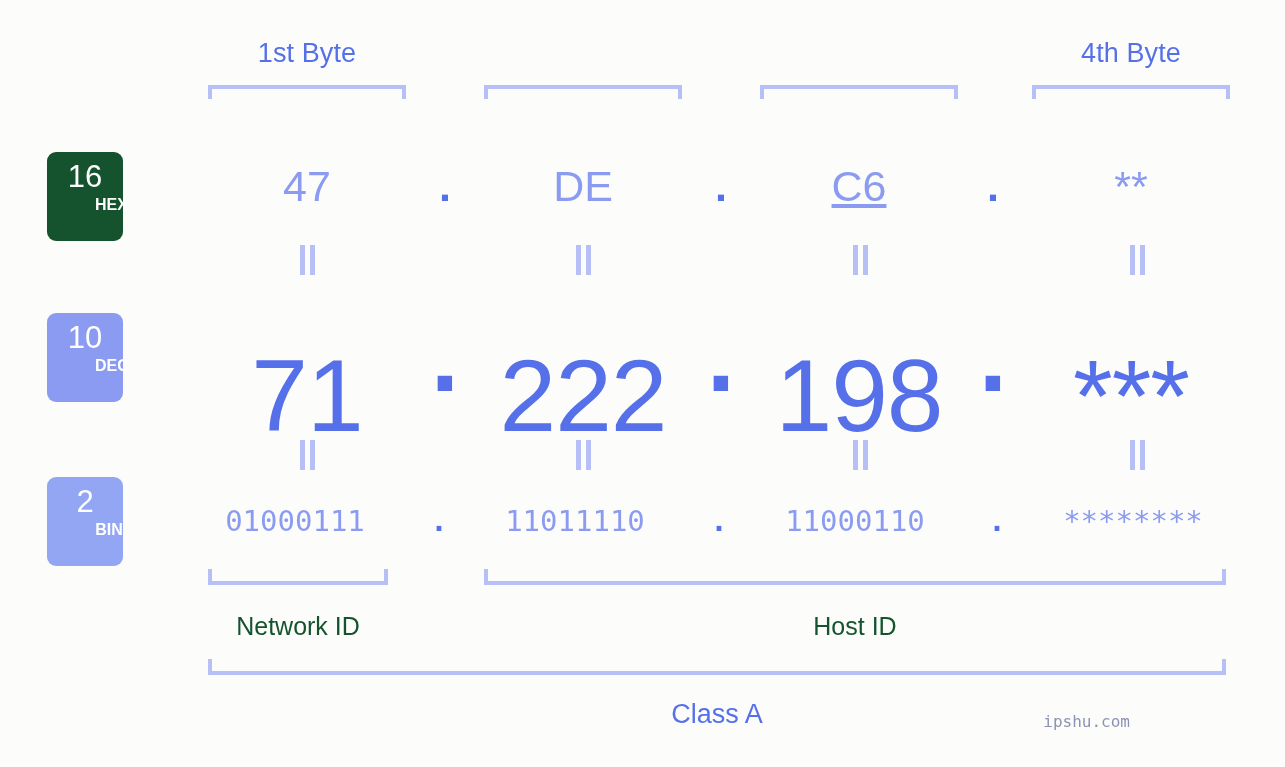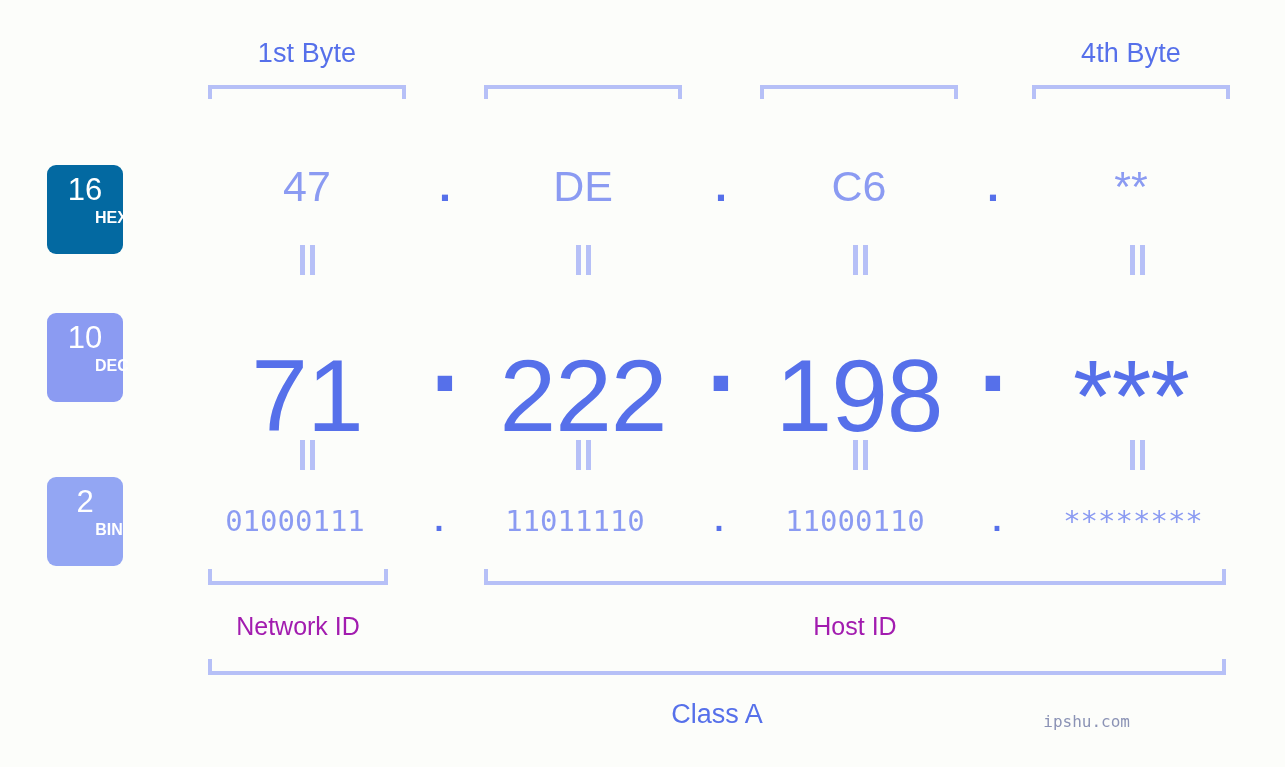--- a/index.html
+++ b/index.html
@@ -71,21 +71,21 @@
     font-weight: 400;
     padding-top: 8px;
   }
   .badge .badge-name {
     display: block;
     font-size: 16px;
     line-height: 22px;
     font-weight: 700;
     margin-left: 48px;
   }
-  #badge-hex { top: 165px; height: 89px; background: #0369a1; }
+  #badge-hex { top: 152px; height: 89px; background: #14532d; }
   #badge-dec { top: 313px; height: 89px; background: #8b9bf2; }
   #badge-bin { top: 477px; height: 89px; background: #93a6f3; }
 
   
   .val {
     position: absolute;
     text-align: center;
     white-space: nowrap;
     color: #8b9bf2;
   }
@@ -165,21 +165,21 @@
     display: block;
   }
   .eq span.a { left: 6px; }
   .eq span.b { left: 16px; }
 
   
   .sec-label {
     position: absolute;
     text-align: center;
     font-size: 25px;
-    color: #a21caf;
+    color: #14532d;
     white-space: nowrap;
     height: 32px;
     line-height: 32px;
   }
   .class-label {
     position: absolute;
     text-align: center;
     font-size: 27px;
     color: #5670ea;
     white-space: nowrap;
@@ -225,21 +225,21 @@
   <div class="badge" id="badge-bin">
     <span class="badge-num">2</span>
     <span class="badge-name">BIN</span>
   </div>
 
   <div class="row-hex">
     <div class="val" style="left:208px; width:198px;">47</div>
     <div class="dot" style="left:406px; width:78px;">.</div>
     <div class="val" style="left:484px; width:198px;">DE</div>
     <div class="dot" style="left:682px; width:78px;">.</div>
-    <div class="val" style="left:760px; width:198px;">C6</div>
+    <div class="val" style="left:760px; width:198px;text-decoration:underline;">C6</div>
     <div class="dot" style="left:954px; width:78px;">.</div>
     <div class="val" style="left:1032px; width:198px;">**</div>
   </div>
 
   <div class="eq" style="left:294px; top:245px;">
     <span class="a"></span>
       <span class="b"></span>
   </div>
   <div class="eq" style="left:570px; top:245px;">
     <span class="a"></span>

